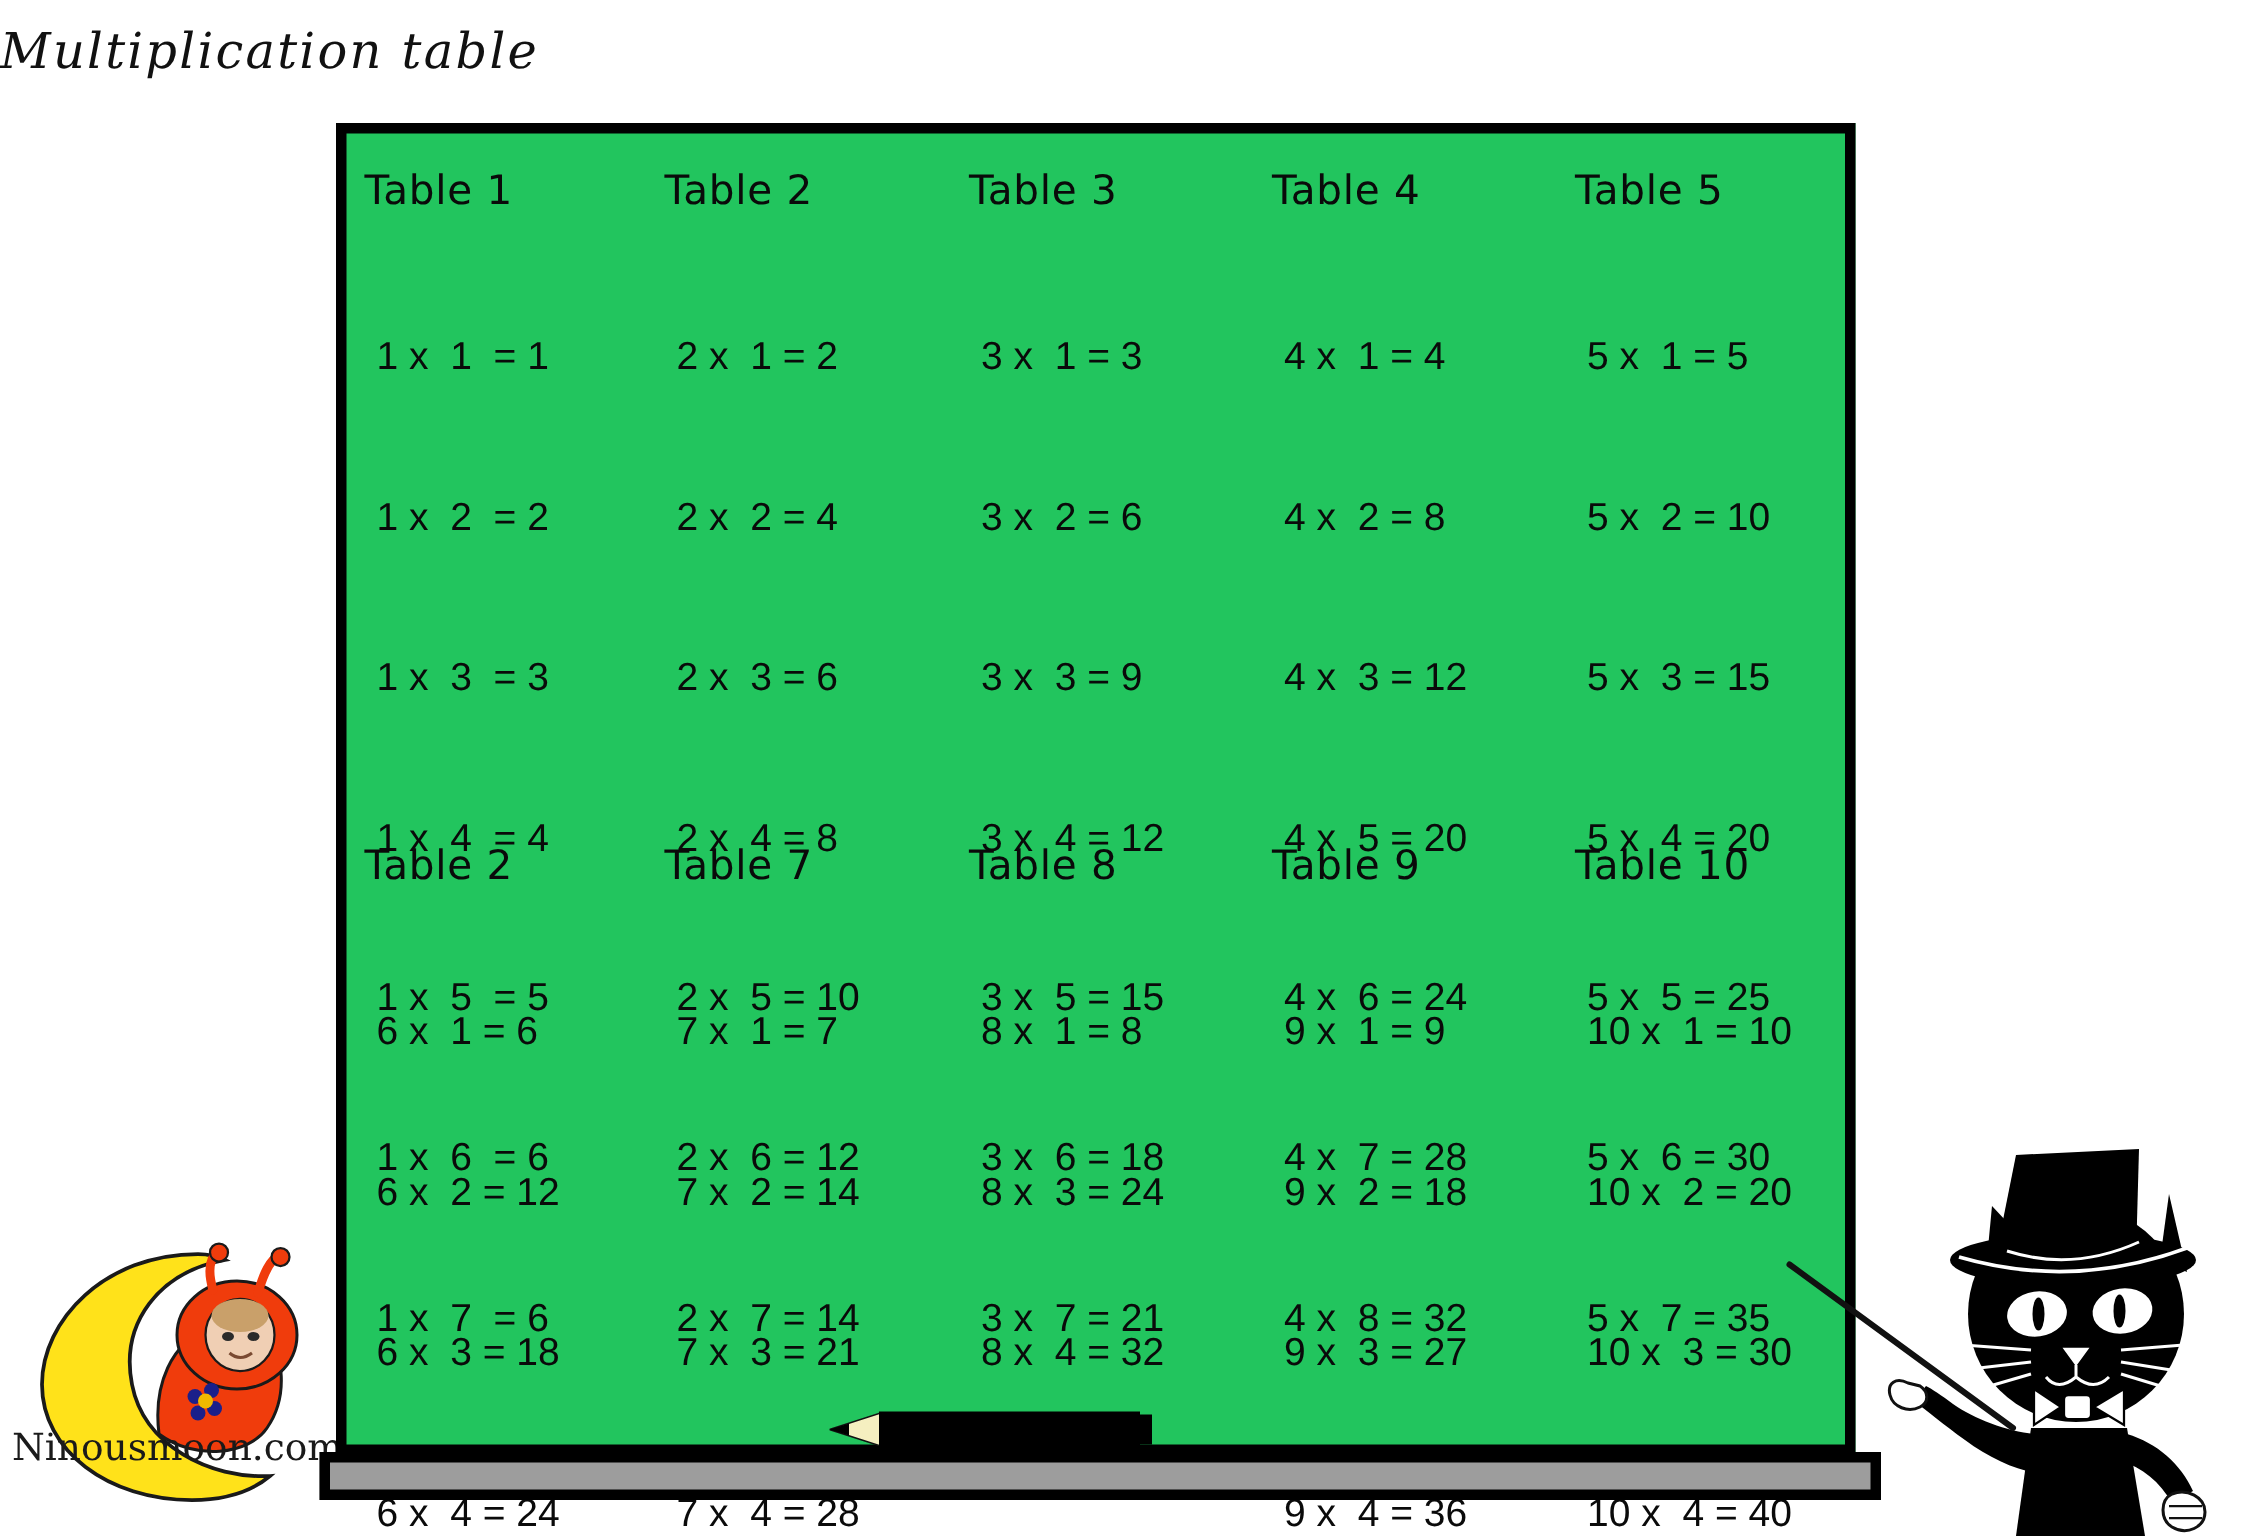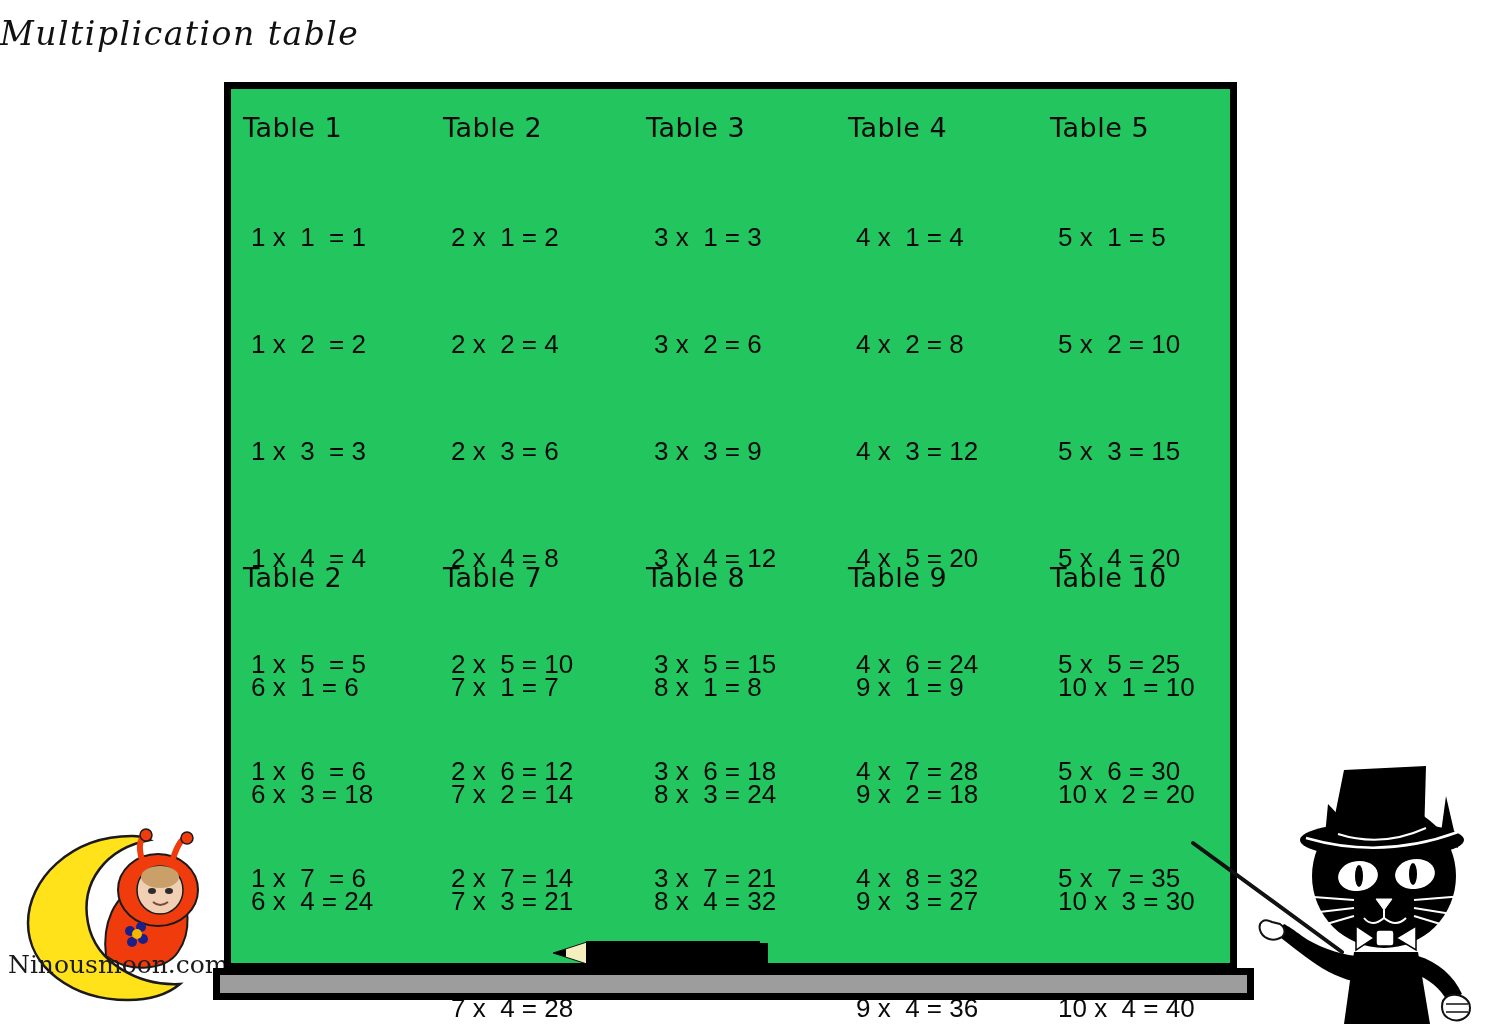--- a/index.html
+++ b/index.html
@@ -233,20 +233,21 @@
     </div>
 
   </div>
 
   <div class="table-band" id="band-bottom">
 
     <div class="table-col c0">
       <div class="table-heading">Table 2</div>
       <div class="table-rows">
         <div class="table-row">6 x  1 = 6</div>
+        <div class="table-row">6 x  2 = 12</div>
         <div class="table-row">6 x  3 = 18</div>
         <div class="table-row">6 x  4 = 24</div>
         
         
         
         
         
         
       </div>
     </div>

